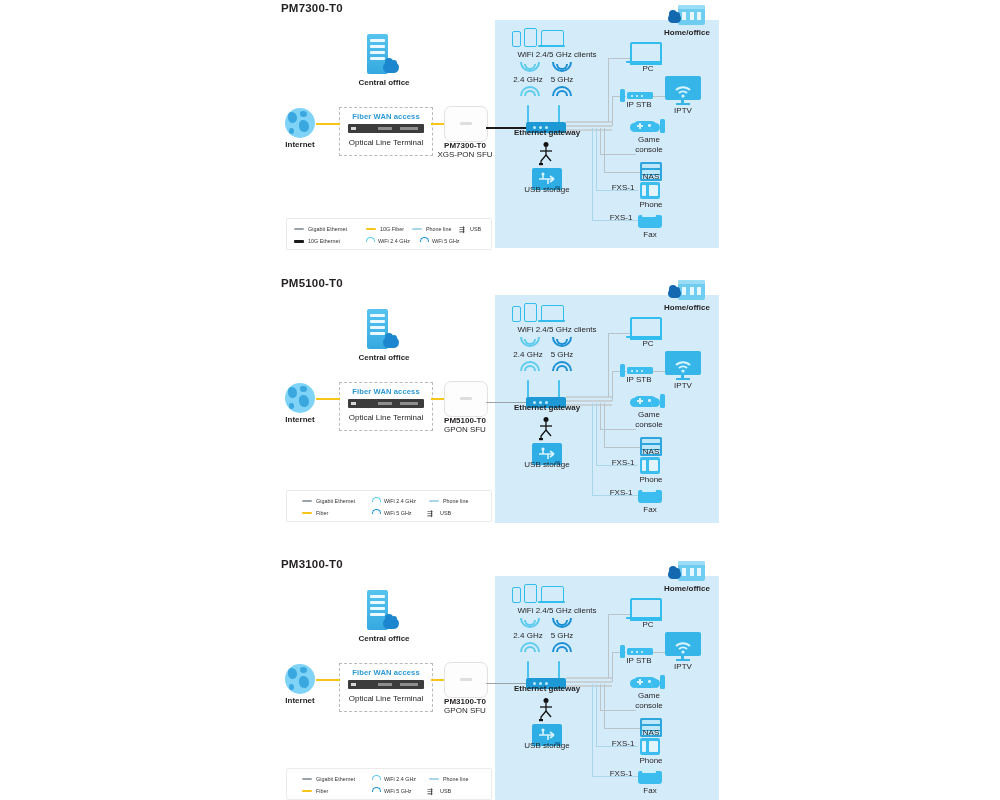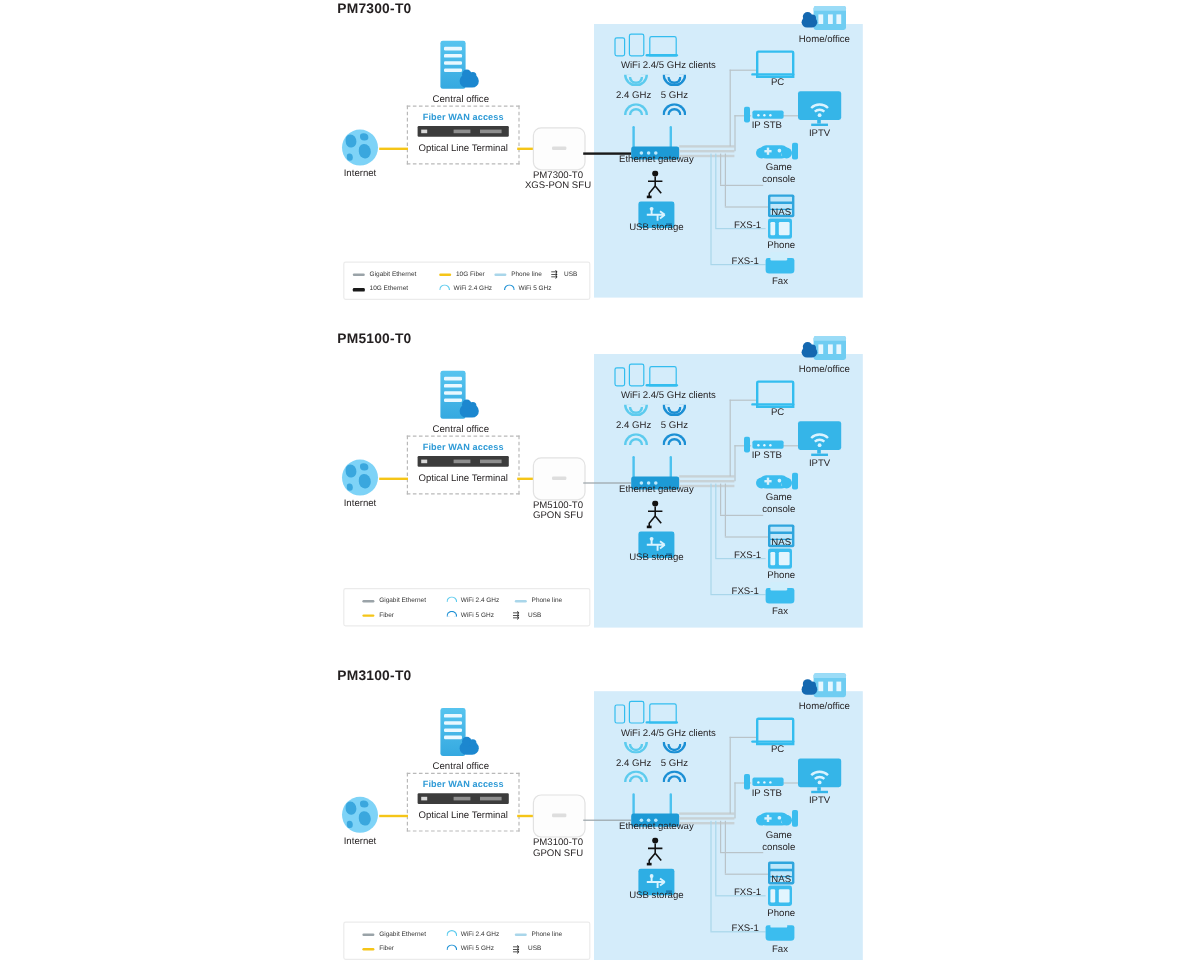--- a/index.html
+++ b/index.html
@@ -21,26 +21,26 @@
 
   
   .panel{
     position:absolute;left:495px;top:20px;width:224px;height:228px;
     background:#d4ecfa;
   }
   #d3 .panel{height:224px;}
 
   
   .lbl{position:absolute;font-size:8px;color:#231f20;text-align:center;line-height:9.5px;white-space:nowrap;}
-  .lbl.b{font-weight:normal;}
+  .lbl.b{font-weight:bold;}
   .lbl.w{white-space:normal;}
 
   
   .olt{
-    position:absolute;left:339px;top:88px;width:92px;height:47px;
+    position:absolute;left:339px;top:107px;width:92px;height:47px;
     border:1px dashed #b9b9b9;background:#fff;
   }
   .olt .fw{position:absolute;left:0;top:4px;width:92px;text-align:center;
     font-size:7.6px;font-weight:bold;color:#2e9ad6;letter-spacing:.1px;}
   .olt .olt-lbl{position:absolute;left:0;top:30px;width:92px;text-align:center;font-size:8px;}
   .olt-dev{position:absolute;left:8px;top:16px;width:76px;height:9px;background:#3c3c3c;border-radius:1px;}
   .olt-dev i{position:absolute;top:3px;height:3px;background:#8e8e8e;display:block;}
 
   
   .sfu{

